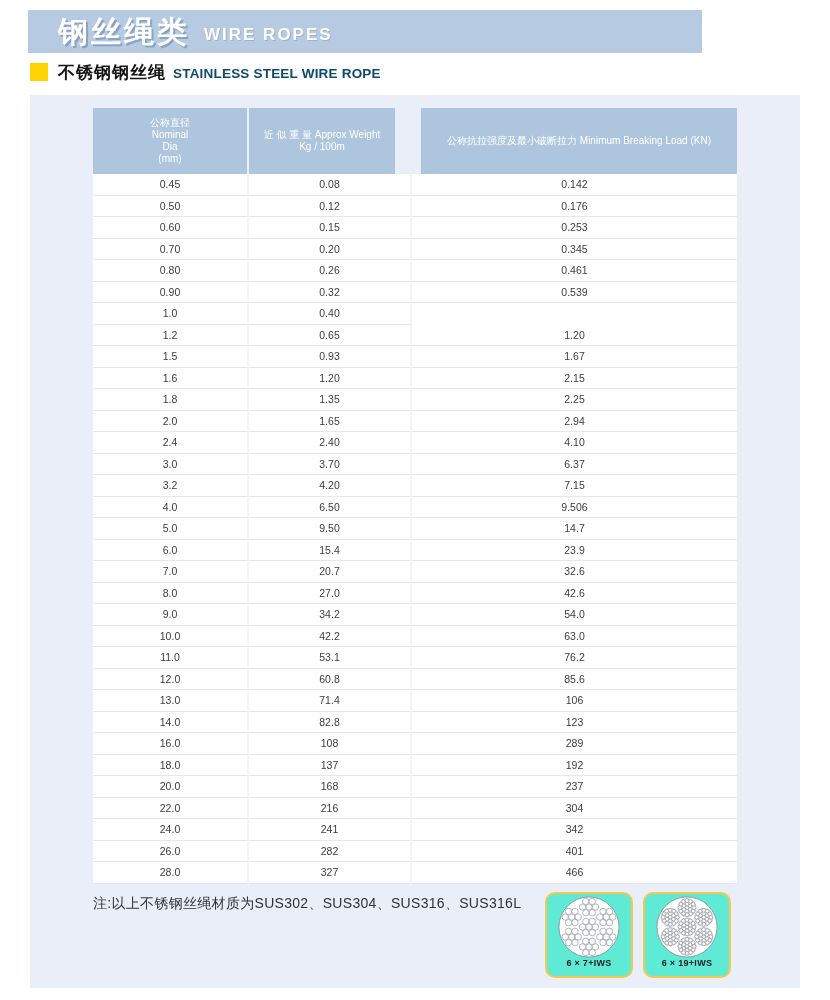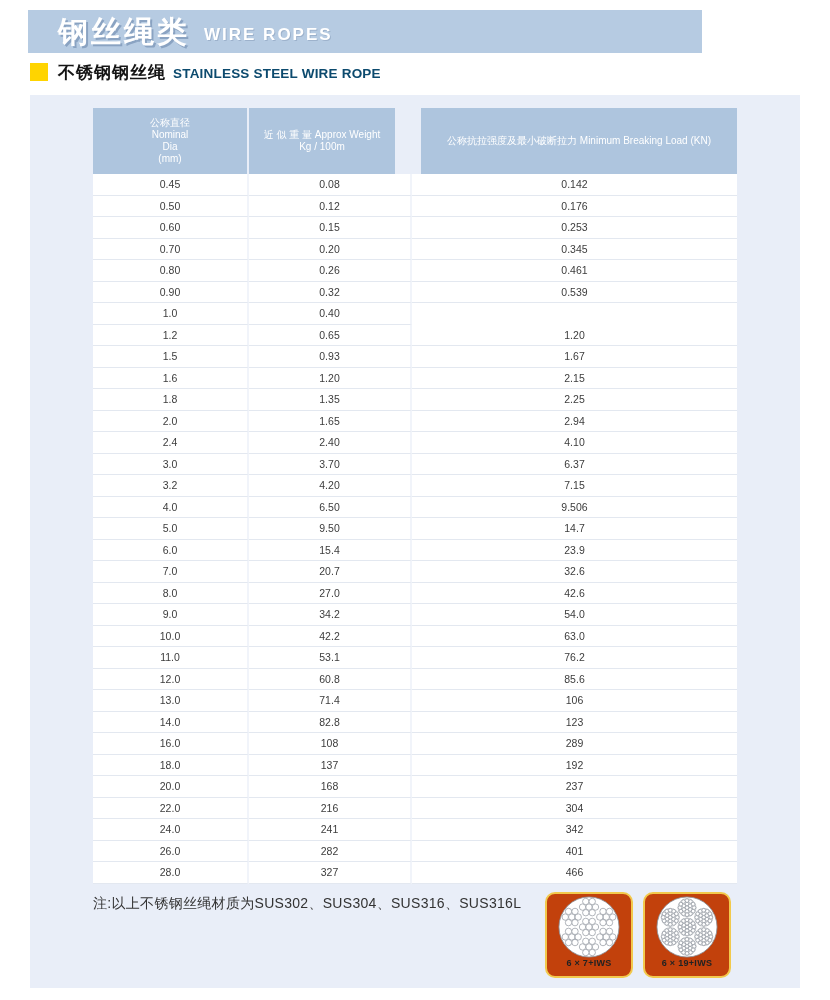--- a/index.html
+++ b/index.html
@@ -55,21 +55,21 @@
   }
   .td1{width:156px;border-right:2px solid #f1f4fa;}
   .td2{width:163px;border-right:2px solid #f1f4fa;}
   .td3{flex:1;}
   
   .note{
     position:absolute;left:63px;top:800px;font-size:14px;color:#333;
     letter-spacing:0.3px;
   }
   .rope-card{
-    position:absolute;top:797px;width:88px;height:86px;background:#c2410c;
+    position:absolute;top:797px;width:88px;height:86px;background:#5eead4;
     border:2px solid #f2c94c;border-radius:10px;box-sizing:border-box;
     display:flex;flex-direction:column;align-items:center;
   }
   .rope-card.c1{left:515px;}
   .rope-card.c2{left:613px;}
   .rope-card svg{margin-top:2px;}
   .rope-label{font-size:9px;font-weight:bold;color:#222;margin-top:0px;letter-spacing:0.3px;}
 </style>
 </head>
 <body>

